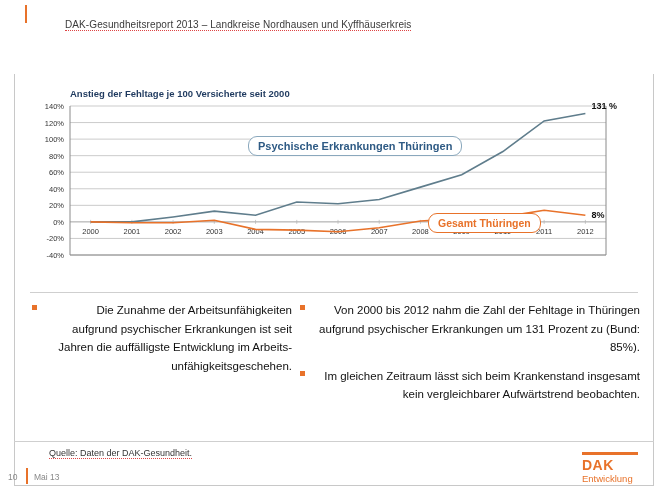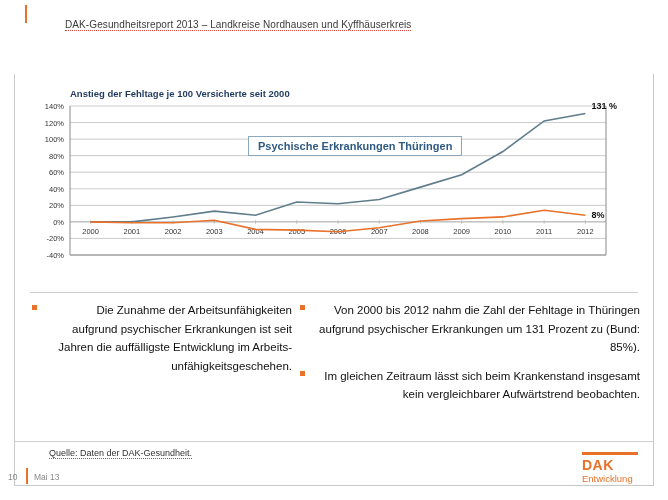--- a/index.html
+++ b/index.html
@@ -51,21 +51,21 @@
   .xtick{font-size:7.5px;fill:#333;font-family:"Liberation Sans",sans-serif;}
   .grid{stroke:#b5b5b5;stroke-width:.7;}
   .axisline{stroke:#8a8a8a;stroke-width:1;}
   .zeroline{stroke:#8a8a8a;stroke-width:.8;}
   .series-blue{fill:none;stroke:#5f7d8c;stroke-width:1.6;}
   .series-orange{fill:none;stroke:#e8722a;stroke-width:1.6;}
   .endlabel{font-size:9px;font-weight:bold;fill:#111;font-family:"Liberation Sans",sans-serif;}
 
   .callout{
     position:absolute;background:#fff;box-sizing:border-box;
-    font-weight:bold;white-space:nowrap;text-align:center;
+    font-weight:bold;white-space:nowrap;text-align:center;border-radius:9px;
   }
   .callout-blue{
     left:248px;top:136px;padding:3px 9px;
     border:1px solid #8aa8bd;color:#2e5a84;font-size:11px;
   }
   .callout-orange{
     left:428px;top:213px;padding:3px 9px;
     border:1px solid #e8722a;color:#e8722a;font-size:10.5px;
   }
 
@@ -171,20 +171,21 @@
         <line x1="571.3846153846155" y1="119.88888888888889" x2="571.3846153846155" y2="123.88888888888889" class="grid"></line>
         <text x="571.3846153846155" y="133.99444444444444" text-anchor="middle" class="xtick">2012</text>
         <polyline points="76.61538461538461,121.88888888888889 117.84615384615385,121.88888888888889 159.0769230769231,116.92222222222223 200.30769230769232,111.12777777777778 241.53846153846155,115.26666666666667 282.7692307692308,102.02222222222223 324,103.67777777777778 365.2307692307692,99.53888888888889 406.4615384615385,87.12222222222222 447.69230769230774,74.70555555555556 488.92307692307696,51.52777777777778 530.1538461538462,20.9 571.3846153846155,13.45" class="series-blue"></polyline>
         <text x="577.3846153846155" y="9.45" text-anchor="start" class="endlabel">131 %</text>
         <polyline points="76.61538461538461,121.88888888888889 117.84615384615385,122.71666666666667 159.0769230769231,122.71666666666667 200.30769230769232,120.23333333333333 241.53846153846155,129.33888888888887 282.7692307692308,130.16666666666669 324,131.82222222222222 365.2307692307692,127.68333333333334 406.4615384615385,121.06111111111112 447.69230769230774,118.57777777777777 488.92307692307696,116.92222222222223 530.1538461538462,110.3 571.3846153846155,115.26666666666667" class="series-orange"></polyline>
         <text x="577.3846153846155" y="118.26666666666667" text-anchor="start" class="endlabel">8%</text>
       </svg>
   </div>
 
   <div class="callout callout-blue">Psychische Erkrankungen Thüringen</div>
+  <div class="callout callout-orange">Gesamt Thüringen</div>
 
   <div class="divider"></div>
 
   <div class="cols">
     <div class="col col-left">
       <div class="bullet">
         <span class="mk"></span>
         <span class="tx">Die Zunahme der Arbeitsunfähigkeiten aufgrund psychischer Erkrankungen ist seit Jahren die auffälligste Entwicklung im Arbeits-unfähigkeitsgeschehen.</span>
       </div>
     </div>

